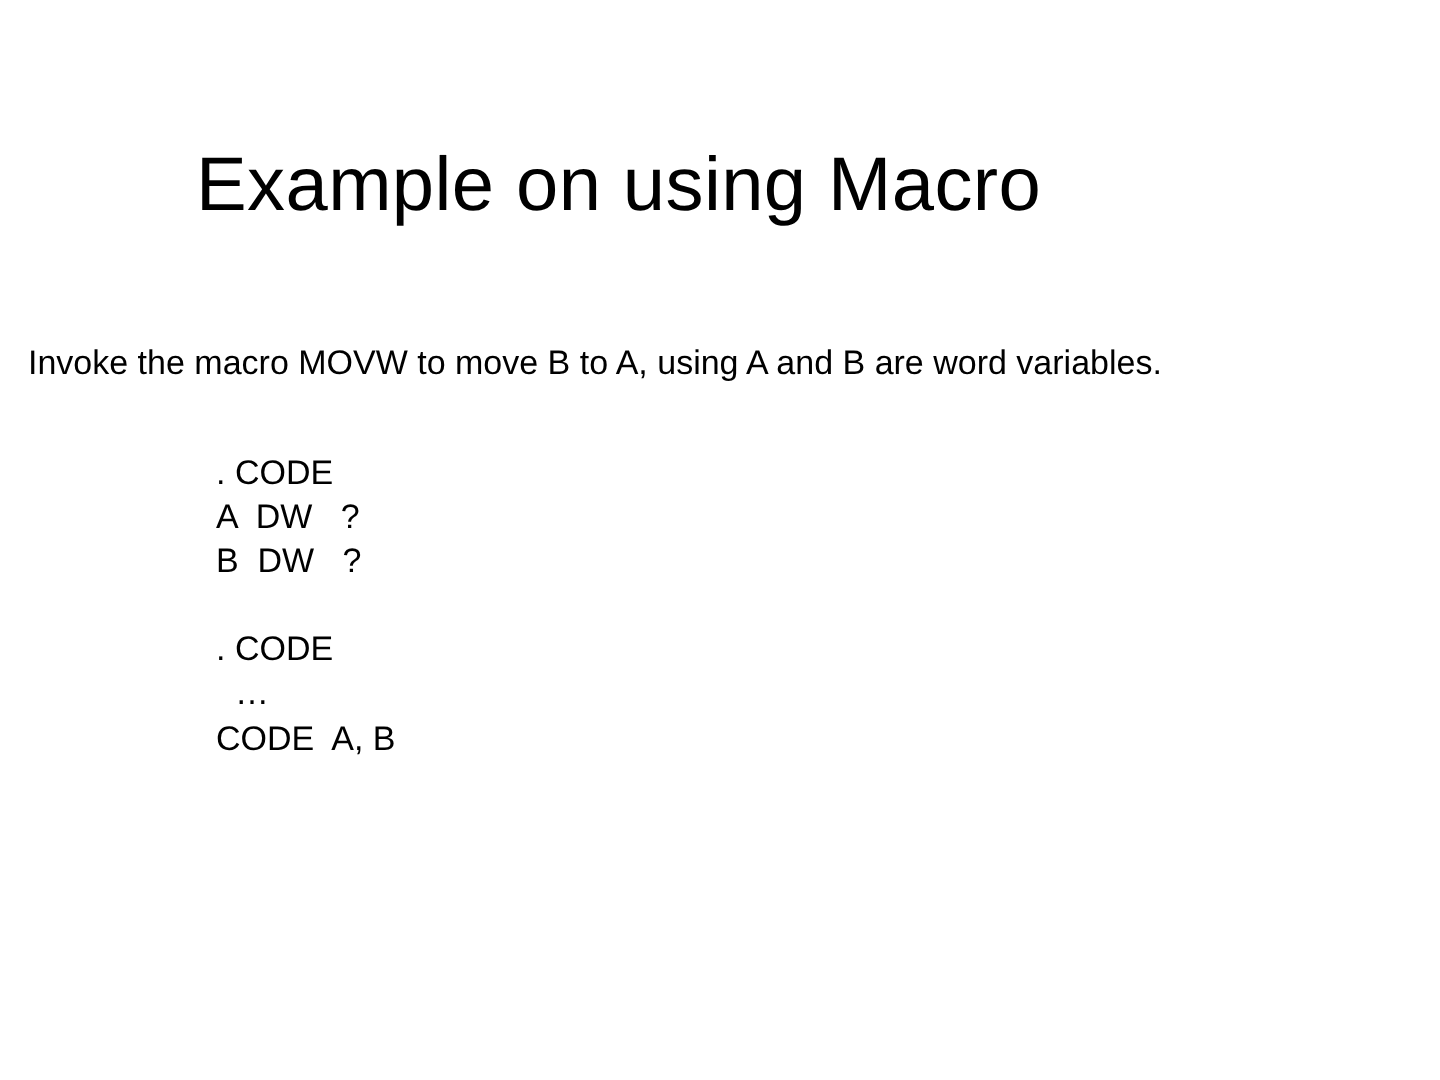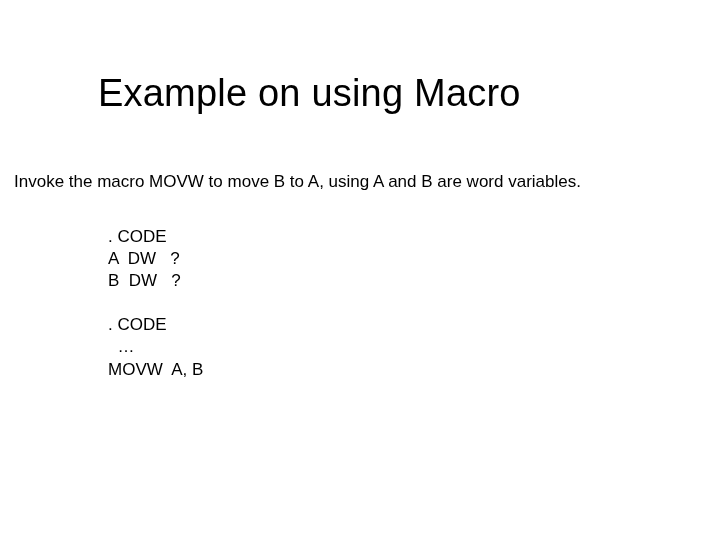--- a/index.html
+++ b/index.html
@@ -50,14 +50,14 @@
 
 <div class="slide">
   <div class="title">Example on using Macro</div>
   <div class="subtext">Invoke the macro MOVW to move B to A, using A and B are word variables.</div>
   <div class="codeblock"><span>. CODE</span>
 <span>A  DW   ?</span>
 <span>B  DW   ?</span>
 <span></span>
 <span>. CODE</span>
 <span>  …</span>
-<span>MOVW  A, B</span></div>
+<span>CODE  A, B</span></div>
 </div>
 
 </body></html>

